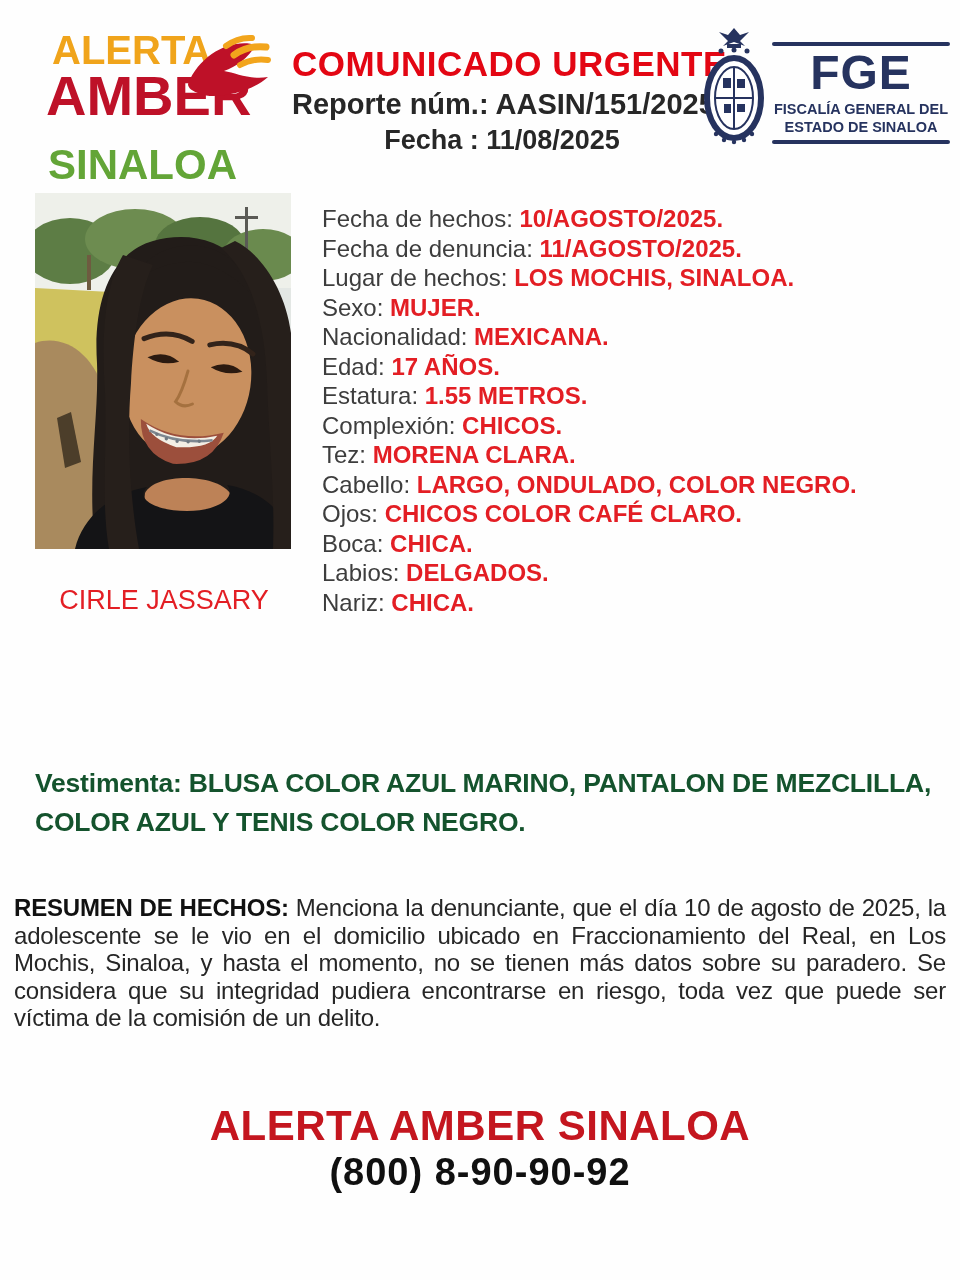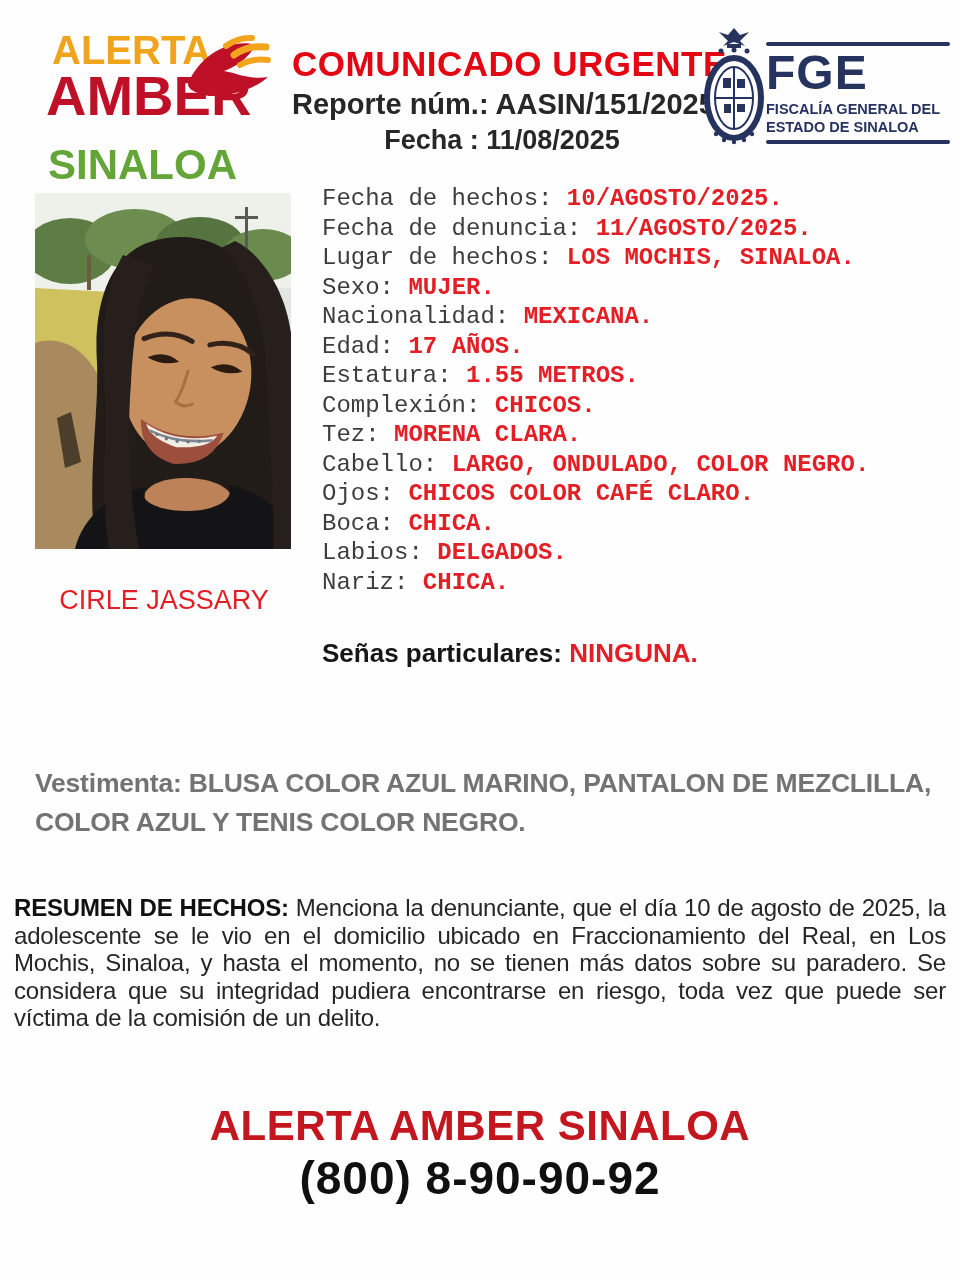--- a/index.html
+++ b/index.html
@@ -12,45 +12,45 @@
   .logo-word{font-weight:bold;letter-spacing:0px;}
   .logo-alerta{font-size:40px;color:#F0A41B;margin-left:6px;}
   .logo-amber{font-size:56px;color:#BE1128;margin-top:-2px;}
   .logo-sinaloa{font-size:42px;color:#63A537;margin-top:20px;margin-left:2px;}
   .megaphone{position:absolute;left:140px;top:2px;}
   .header-center{position:absolute;left:292px;top:44px;width:420px;text-align:center;}
   .comunicado{font-size:35px;font-weight:bold;color:#E30613;letter-spacing:0.5px;white-space:nowrap;}
   .report-num{font-size:29px;font-weight:bold;color:#272727;margin-top:4px;white-space:nowrap;}
   .report-date{font-size:27px;font-weight:bold;color:#272727;margin-top:4px;}
   .fge-block{position:absolute;left:702px;top:22px;width:248px;height:142px;display:flex;align-items:center;}
-  .fge-right{flex:1;}
+  .fge-right{flex:1;margin-left:6px;text-align:center;}
   .fge-rule{height:4px;background:#26335F;border-radius:2px;}
   .fge-acronym{font-size:48px;font-weight:bold;color:#26335F;line-height:1.05;letter-spacing:1px;margin-top:2px;}
   .fge-name{font-size:14.5px;font-weight:bold;color:#26335F;line-height:1.25;margin:2px 0 4px 0;}
   
   .photo-wrap{position:absolute;left:35px;top:193px;width:256px;height:356px;}
   .victim-name{position:absolute;left:18px;top:583px;width:292px;text-align:center;
     font-size:27px;font-weight:normal;color:#E31E24;line-height:34px;}
-  .details{position:absolute;left:322px;top:184px;width:615px;font-family:Liberation Mono, monospace;}
+  .details{position:absolute;left:322px;top:204px;width:615px;}
   .detail-row{font-size:24px;line-height:29.5px;white-space:nowrap;}
   .dl{color:#3d3d3d;}
   .dv{color:#E31E24;font-weight:bold;}
   .senas-row{position:absolute;left:322px;top:638px;font-size:26px;white-space:nowrap;}
   .senas-row .sl{color:#161616;font-weight:bold;}
   .senas-row .dv{font-size:26px;}
   .vestimenta{position:absolute;left:35px;top:764px;width:905px;
-    font-size:26.5px;font-weight:bold;color:#737373;line-height:39px;letter-spacing:-0.2px;}
+    font-size:26.5px;font-weight:bold;color:#14532d;line-height:39px;letter-spacing:-0.2px;}
   .resumen{position:absolute;left:14px;top:870px;width:932px;
     font-size:24px;color:#262626;line-height:27.6px;text-align:justify;letter-spacing:-0.2px;}
   .resumen .rl{font-weight:bold;color:#111;}
   
   .footer-title{position:absolute;left:0;top:1102px;width:960px;text-align:center;
     font-size:42px;font-weight:bold;color:#C4161F;letter-spacing:0.5px;}
   .phone{position:absolute;left:0;width:960px;text-align:center;
-    font-size:46px;font-weight:bold;color:#101010;letter-spacing:1px;}
+    font-size:38px;font-weight:bold;color:#101010;letter-spacing:1px;}
   .phone-1{top:1151px;}
   .phone-2{top:1193px;}
 </style>
 </head>
 <body>
 
 <div class="page">
 
   <div class="amber-logo">
     <div class="logo-word logo-alerta">ALERTA</div>
@@ -162,24 +162,20 @@
     <div class="detail-row"><span class="dl">Estatura:</span> <span class="dv">1.55 METROS.</span></div>
     <div class="detail-row"><span class="dl">Complexión:</span> <span class="dv">CHICOS.</span></div>
     <div class="detail-row"><span class="dl">Tez:</span> <span class="dv">MORENA CLARA.</span></div>
     <div class="detail-row"><span class="dl">Cabello:</span> <span class="dv">LARGO, ONDULADO, COLOR NEGRO.</span></div>
     <div class="detail-row"><span class="dl">Ojos:</span> <span class="dv">CHICOS COLOR CAFÉ CLARO.</span></div>
     <div class="detail-row"><span class="dl">Boca:</span> <span class="dv">CHICA.</span></div>
     <div class="detail-row"><span class="dl">Labios:</span> <span class="dv">DELGADOS.</span></div>
     <div class="detail-row"><span class="dl">Nariz:</span> <span class="dv">CHICA.</span></div>
   </div>
 
-  <div class="senas-row">
-    <span class="sl">Señas particulares:</span>
-    <span class="dv">NINGUNA.</span>
-  </div>
 
   <div class="vestimenta">
     <span>Vestimenta:</span>
     <span>BLUSA COLOR AZUL MARINO, PANTALON DE MEZCLILLA, COLOR AZUL Y TENIS COLOR NEGRO.</span>
   </div>
 
   <p class="resumen">
     <span class="rl">RESUMEN DE HECHOS:</span>
     <span>Menciona la denunciante, que el día 10 de agosto de 2025, la adolescente se le vio en el domicilio ubicado en Fraccionamiento del Real, en Los Mochis, Sinaloa, y hasta el momento, no se tienen más datos sobre su paradero. Se considera que su integridad pudiera encontrarse en riesgo, toda vez que puede ser víctima de la comisión de un delito.</span>
   </p>

